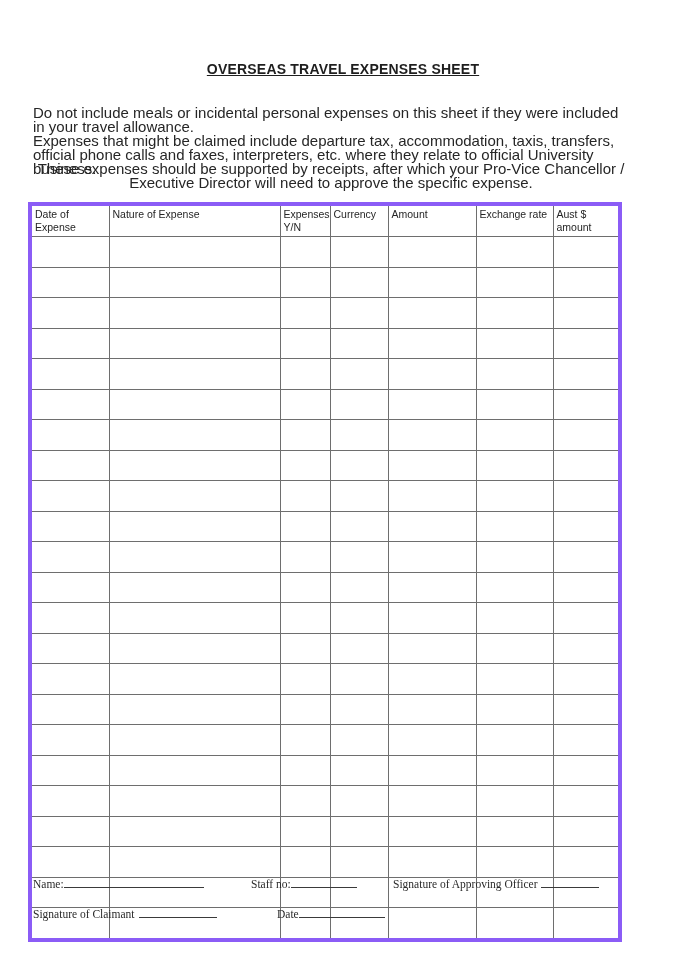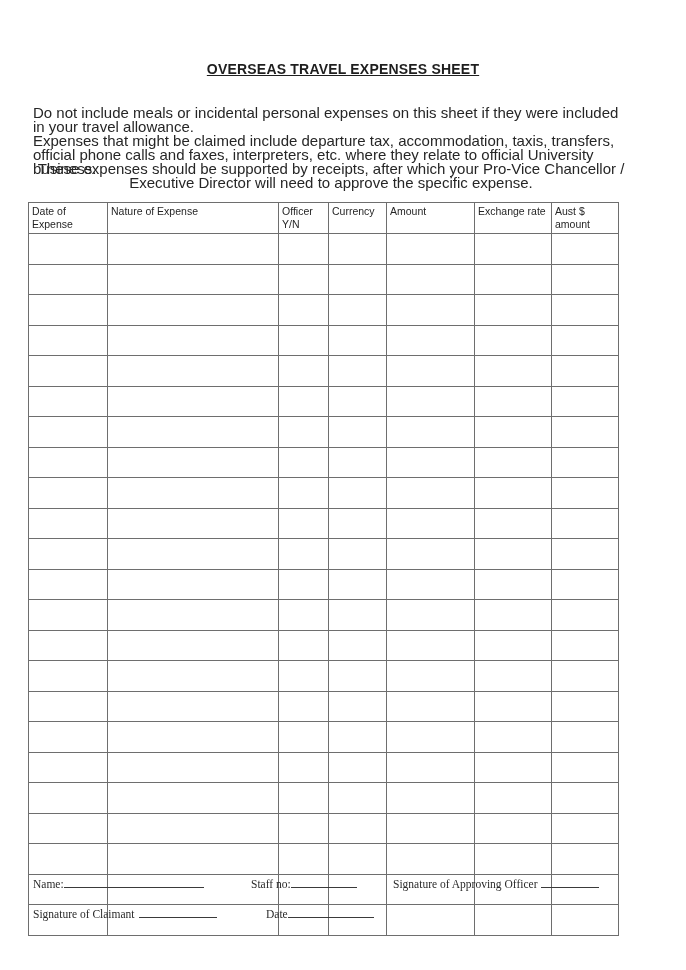--- a/index.html
+++ b/index.html
@@ -35,21 +35,21 @@
   .p2 { top: 119px; }
   .p3 { top: 147px; text-align: center; }
 
   table.grid {
     position: absolute;
     left: 28px;
     top: 202px;
     width: 590px;
     border-collapse: collapse;
     table-layout: fixed;
-    border: 1px solid #8b5cf6;
+    border: 4px solid #8b5cf6;
   }
   .grid th, .grid td {
     border: 1px solid #6e6e6e;
     padding: 2px 3px;
     overflow: hidden;
   }
   .grid th {
     font-size: 10.5px;
     font-weight: normal;
     text-align: left;
@@ -63,21 +63,21 @@
     position: absolute;
     font-family: "Liberation Serif", serif;
     font-size: 11.5px;
     color: #2a2a2a;
     white-space: nowrap;
   }
   .sig-name      { left: 33px;  top: 878px; text-align: center; }
   .sig-staff     { left: 251px; top: 878px; }
   .sig-approving { left: 393px; top: 878px; }
   .sig-claimant  { left: 33px;  top: 908px; }
-  .sig-date      { left: 266px; top: 908px; }
+  .sig-date      { left: 277px; top: 908px; }
   .line {
     display: inline-block;
     height: 2px;
     border-bottom: 1px solid #3a3a3a;
     vertical-align: baseline;
   }
   .w-name      { width: 140px; }
   .w-staff     { width: 66px; }
   .w-approving { width: 58px; margin-left: 4px; }
   .w-claimant  { width: 78px; margin-left: 4px; }
@@ -101,21 +101,21 @@
       <col style="width:50px">
       <col style="width:58px">
       <col style="width:88px">
       <col style="width:77px">
       <col style="width:67px">
     </colgroup>
     <thead>
       <tr>
         <th>Date of Expense</th>
         <th>Nature of Expense</th>
-        <th>Officer Y/N</th>
+        <th>Expenses Y/N</th>
         <th>Currency</th>
         <th>Amount</th>
         <th>Exchange rate</th>
         <th>Aust $ amount</th>
       </tr>
     </thead>
     <tbody>
         <tr>
           <td></td>
           <td></td>

